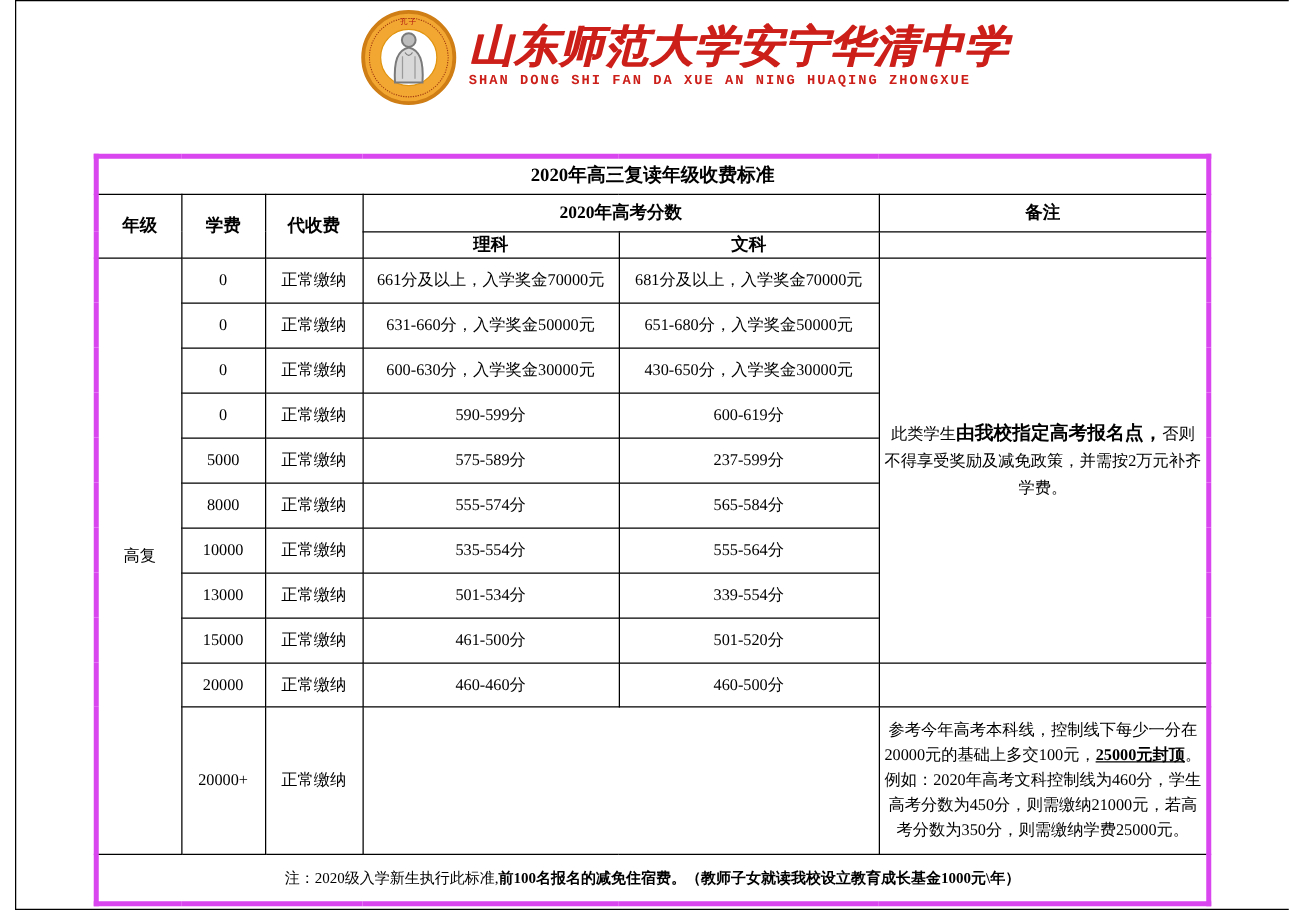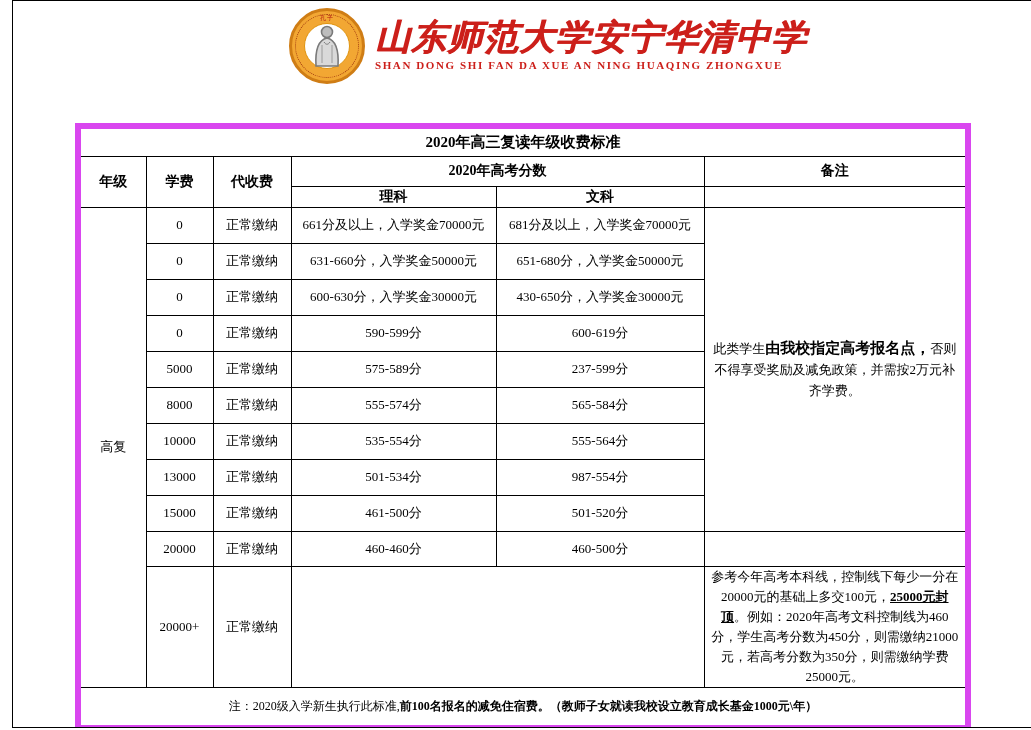--- a/index.html
+++ b/index.html
@@ -22,32 +22,32 @@
   .seal-ring { position:absolute; inset:3px; border-radius:50%; border:1px dotted #a33c10; }
   .seal-inner { position:absolute; inset:12px; border-radius:50%; background:#fff; border:1px solid #e0940f; display:flex; align-items:center; justify-content:center; }
   .seal-mark { position:absolute; top:4px; left:50%; transform:translateX(-50%); font-size:6px; color:#b01510; letter-spacing:1px; line-height:1; }
   .logo-text { margin-left:10px; margin-top:10px; }
   .calligraphy {
     font-size:35px; line-height:1.15; font-weight:bold; font-style:italic;
     color:#cc1f1a; letter-spacing:1px; white-space:nowrap;
     text-shadow: 1px 0 0 #cc1f1a;
   }
   .pinyin {
-    font-family:Liberation Serif, serif;
+    font-family:Liberation Mono, monospace;
     font-size:11px; font-weight:bold; color:#cc1f1a;
     letter-spacing:1.6px; white-space:nowrap; margin-top:1px;
   }
 
   
   table.fee {
     position:absolute; top:122px; left:62px; width:890px;
     border-collapse:collapse; table-layout:fixed;
     font-family:"Liberation Serif","DejaVu Serif",serif;
   }
-  table.fee { border:6px solid #d946ef; }
+  table.fee { border:4px solid #d946ef; }
   table.fee td {
     border:1px solid #000;
     text-align:center; vertical-align:middle;
     font-size:13px; padding:0 4px; overflow:hidden;
   }
   col.c-grade{width:68px} col.c-tuition{width:67px} col.c-fee{width:78px}
   col.c-sci{width:205px} col.c-art{width:208px} col.c-rem{width:264px}
 
   tr.r-title td { height:30px; font-weight:bold; font-size:15px; }
   tr.r-head1 td { height:30px; font-weight:bold; font-size:14px; }
@@ -168,21 +168,21 @@
     <tr class="r-data">
       <td>10000</td>
       <td>正常缴纳</td>
       <td class="bl3">535-554分</td>
       <td>555-564分</td>
     </tr>
     <tr class="r-data">
       <td>13000</td>
       <td>正常缴纳</td>
       <td class="bl3">501-534分</td>
-      <td>987-554分</td>
+      <td>339-554分</td>
     </tr>
     <tr class="r-data">
       <td>15000</td>
       <td>正常缴纳</td>
       <td class="bl3 bb3">461-500分</td>
       <td class="bb3">501-520分</td>
     </tr>
     <tr class="r-data r-data10">
       <td>20000</td>
       <td>正常缴纳</td>

